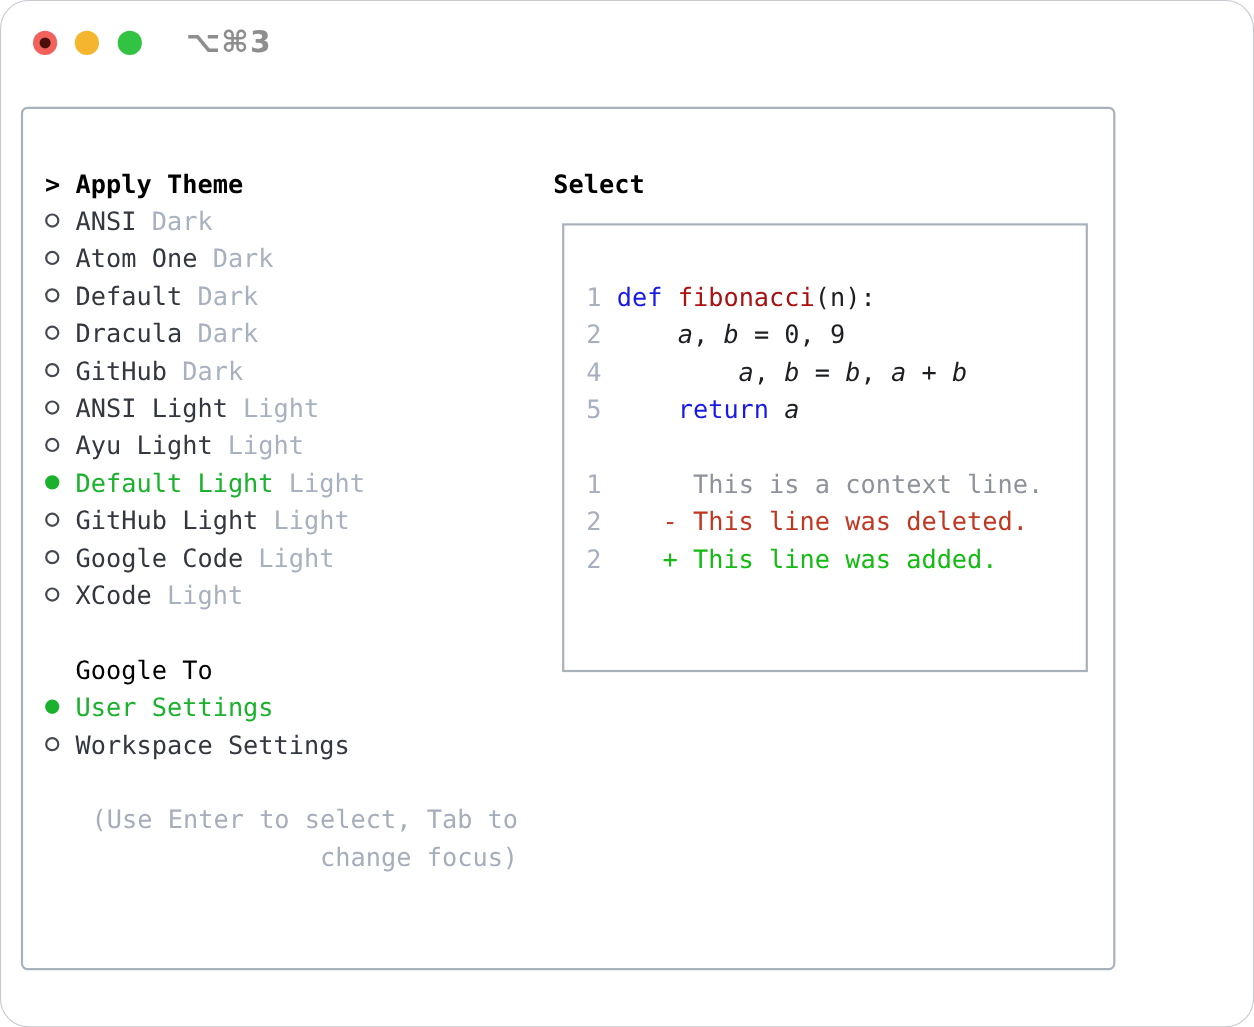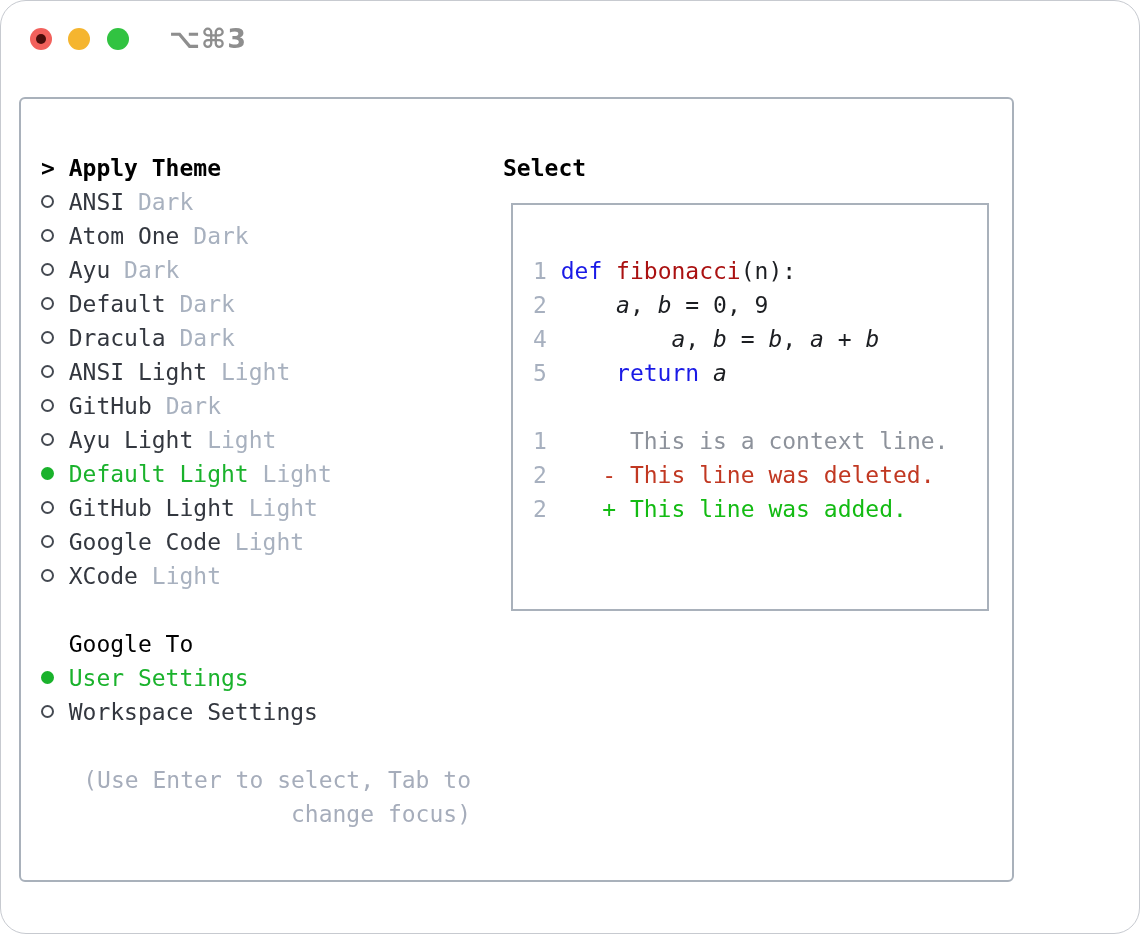--- a/index.html
+++ b/index.html
@@ -66,25 +66,24 @@
   </div>
 
   <div class="panel">
 
     <div class="left-col">
       <div class="row"><span class="mark prompt">&gt;</span><span class="header-label">Apply Theme</span></div>
 
       <div>
           <div class="row"><span class="mark"><i class="radio"></i></span><span class="label">ANSI</span><span class="tag">Dark</span></div>
           <div class="row"><span class="mark"><i class="radio"></i></span><span class="label">Atom One</span><span class="tag">Dark</span></div>
-          <div class="row"><span class="mark"><i class="radio"></i></span><span class="label">Ayu</span><span class="tag">Dark</span></div>
           <div class="row"><span class="mark"><i class="radio"></i></span><span class="label">Default</span><span class="tag">Dark</span></div>
           <div class="row"><span class="mark"><i class="radio"></i></span><span class="label">Dracula</span><span class="tag">Dark</span></div>
+          <div class="row"><span class="mark"><i class="radio"></i></span><span class="label">GitHub</span><span class="tag">Dark</span></div>
           <div class="row"><span class="mark"><i class="radio"></i></span><span class="label">ANSI Light</span><span class="tag">Light</span></div>
-          <div class="row"><span class="mark"><i class="radio"></i></span><span class="label">GitHub</span><span class="tag">Dark</span></div>
           <div class="row"><span class="mark"><i class="radio"></i></span><span class="label">Ayu Light</span><span class="tag">Light</span></div>
           <div class="row"><span class="mark"><i class="radio sel"></i></span><span class="label sel-text">Default Light</span><span class="tag">Light</span></div>
           <div class="row"><span class="mark"><i class="radio"></i></span><span class="label">GitHub Light</span><span class="tag">Light</span></div>
           <div class="row"><span class="mark"><i class="radio"></i></span><span class="label">Google Code</span><span class="tag">Light</span></div>
           <div class="row"><span class="mark"><i class="radio"></i></span><span class="label">XCode</span><span class="tag">Light</span></div>
         </div>
 
       <div class="spacer"></div>
 
       <div class="row"><span class="mark"></span><span class="section-label">Google To</span></div>

